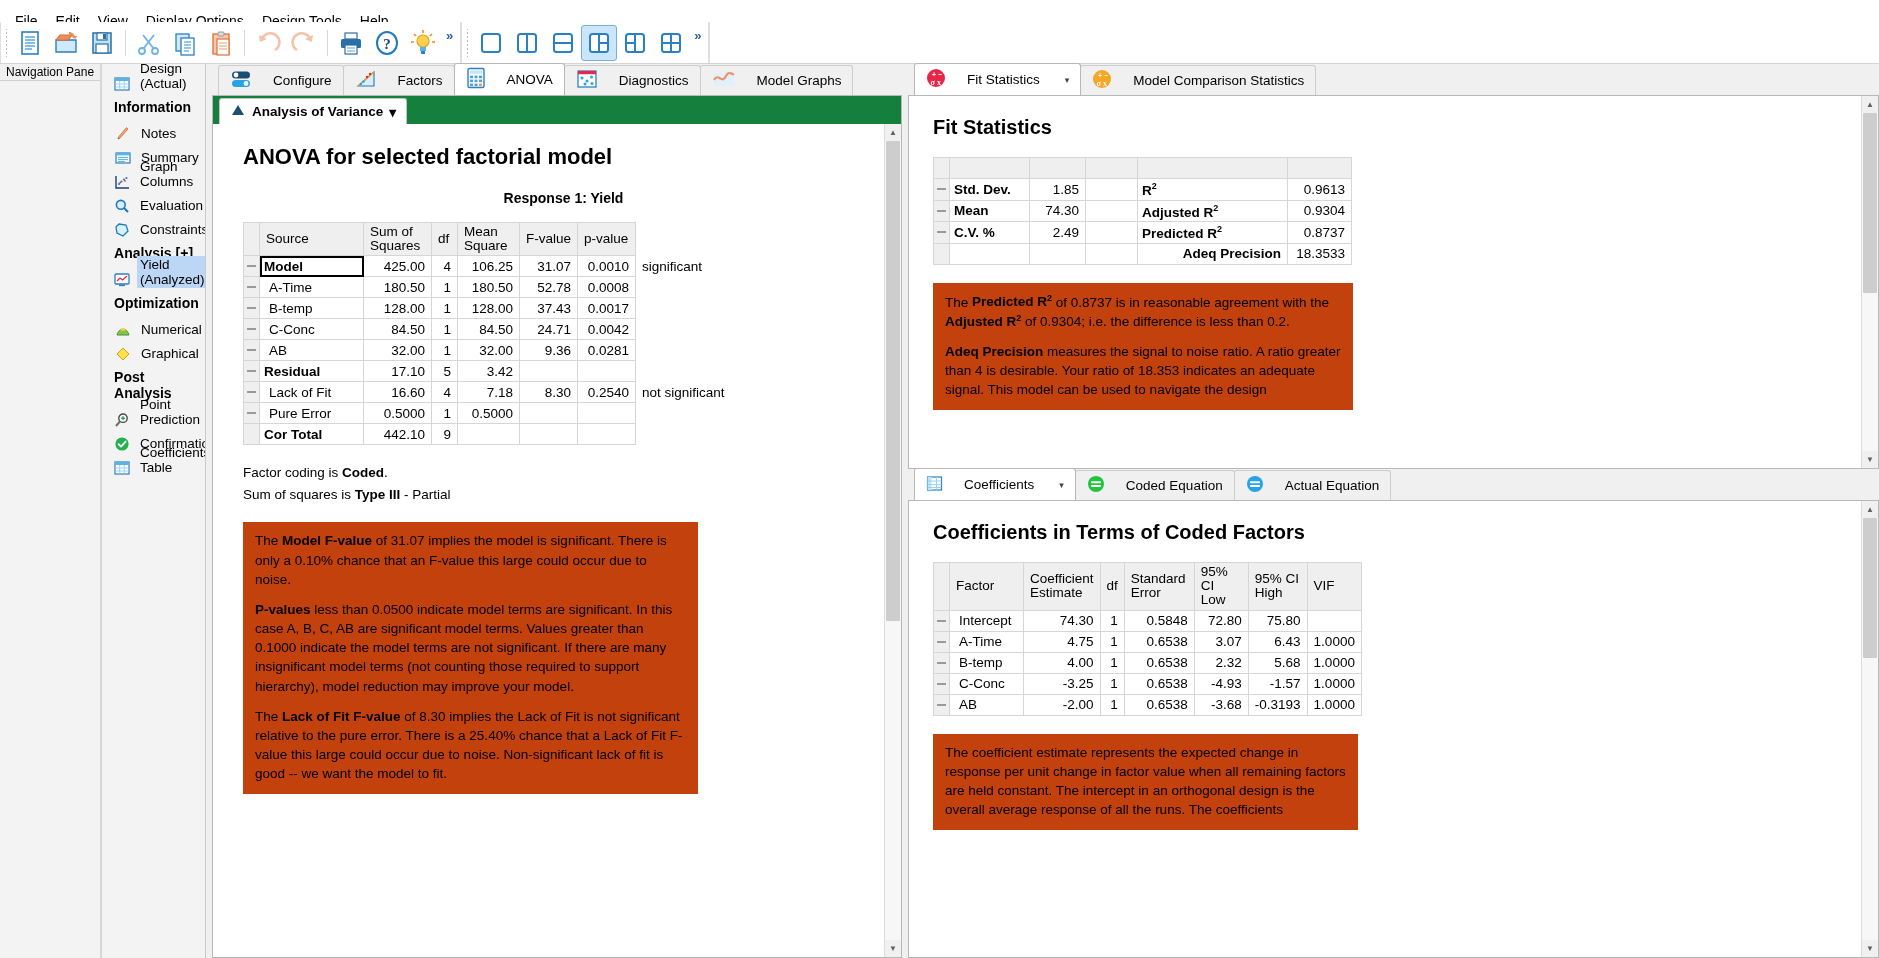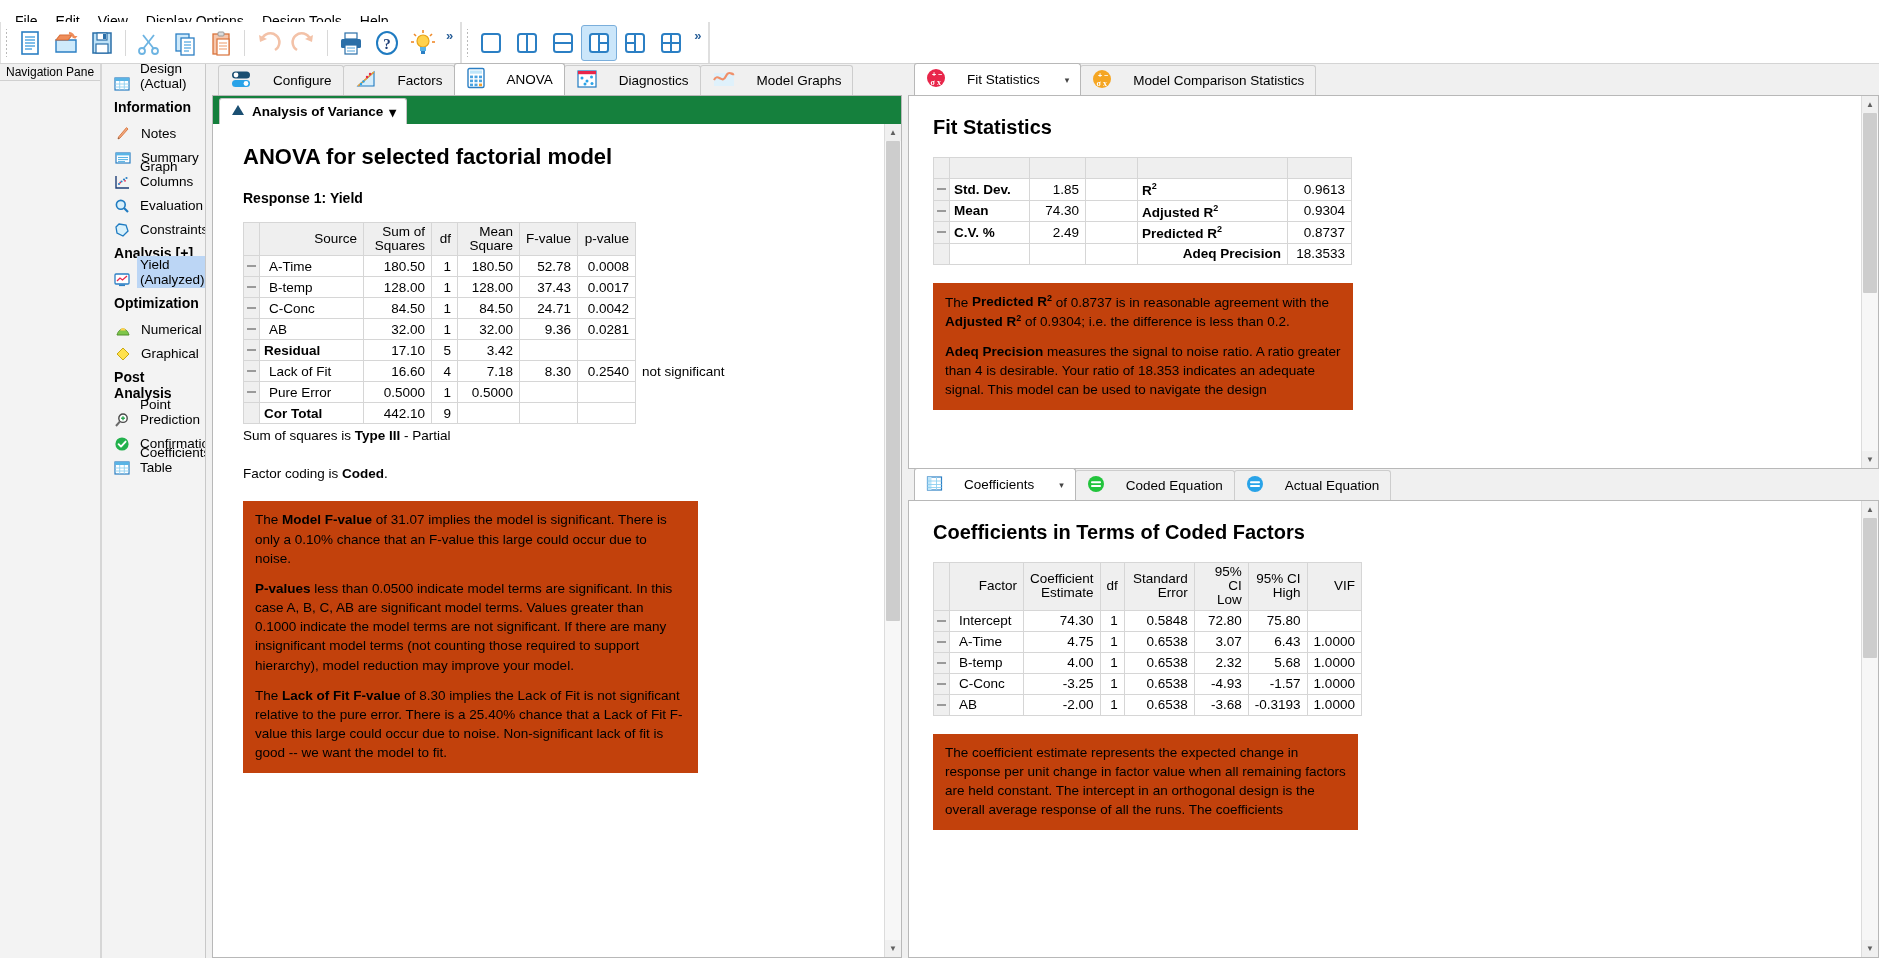--- a/index.html
+++ b/index.html
@@ -70,26 +70,26 @@
 
   
   .vscroll { width: 17px; background: #f0f0f0; border-left: 1px solid #dcdcdc; display: flex; flex-direction: column; }
   .sbtn { height: 17px; background: #f0f0f0; display: flex; align-items: center; justify-content: center; font-size: 8px; color: #606060; }
   .strack { flex: 1; background: #f7f7f7; position: relative; }
   .sthumb { position: absolute; left: 1px; right: 1px; background: #cdcdcd; border-radius: 1px; }
 
   
   h1.doc { font-size: 22px; font-weight: bold; margin: 0 0 20px 0; }
   h2.doc { font-size: 20px; font-weight: bold; margin: 0 0 18px 0; }
-  .respline { font-size: 14px; font-weight: bold; margin: 0 0 16px 0; }
+  .respline { font-size: 14px; font-weight: bold; margin: 0 0 16px 0; text-align: center; }
 
   
   table.dx { border-collapse: collapse; font-size: 13.5px; }
   table.dx th, table.dx td { border: 1px solid #d6d6d6; padding: 2px 6px; height: 21px; }
-  table.dx th { background: #efefef; font-weight: normal; text-align: right; line-height: 1.05; vertical-align: middle; margin-top: 44px; }
+  table.dx th { background: #efefef; font-weight: normal; text-align: left; line-height: 1.05; vertical-align: middle; margin-top: 44px; }
   table.dx td.num { text-align: right; }
   table.dx td.lbl { text-align: left; padding-left: 9px; }
   table.dx td.lbl.b { font-weight: bold; padding-left: 4px; }
   table.dx td.note { text-align: left; border: none; padding-left: 6px; white-space: nowrap; }
   table.dx td.hnd { width: 16px; background: #efefef; border: 1px solid #d6d6d6; padding: 0; }
   table.dx td.hnd i { display: block; width: 9px; height: 2px; background: #9a9a9a; margin: 0 auto; }
   table.dx th.hnd { width: 16px; background: #efefef; }
   .selcell { outline: 2px solid #000; outline-offset: -2px; }
 
   .footnote { font-size: 13.5px; margin-top: 18px; line-height: 1.45; }
@@ -572,20 +572,32 @@
                 <th style="width:104px">Source</th>
                 <th style="width:68px">Sum of<br>Squares</th>
                 <th style="width:26px">df</th>
                 <th style="width:62px">Mean<br>Square</th>
                 <th style="width:58px">F-value</th>
                 <th style="width:58px">p-value</th>
                 <th style="border:none;background:#fff;width:100px"></th>
               </tr>
             </thead>
             <tbody>
+              <tr>
+                <td class="hnd">
+                    <i></i>
+                  </td>
+                <td class="lbl b selcell">Model</td>
+                <td class="num">425.00</td>
+                <td class="num">4</td>
+                <td class="num">106.25</td>
+                <td class="num">31.07</td>
+                <td class="num">0.0010</td>
+                <td class="note">significant</td>
+              </tr>
               <tr>
                 <td class="hnd">
                     <i></i>
                   </td>
                 <td class="lbl">A-Time</td>
                 <td class="num">180.50</td>
                 <td class="num">1</td>
                 <td class="num">180.50</td>
                 <td class="num">52.78</td>
                 <td class="num">0.0008</td>
@@ -669,25 +681,25 @@
                 <td class="num">442.10</td>
                 <td class="num">9</td>
                 <td class="num"></td>
                 <td class="num"></td>
                 <td class="num"></td>
                 <td class="note"></td>
               </tr>
             </tbody>
           </table>
 
+          <div class="footnote">
+            <span>Factor coding is </span><b>Coded</b><span>.</span>
+          </div>
           <div class="footnote" style="margin-top:2px">
             <span>Sum of squares is </span><b>Type III</b><span> - Partial</span>
-          </div>
-          <div class="footnote">
-            <span>Factor coding is </span><b>Coded</b><span>.</span>
           </div>
 
           <div class="infobox" style="width:455px">
             <p>The <b>Model F-value</b> of 31.07 implies the model is significant. There is only a 0.10% chance that an F-value this large could occur due to noise.</p>
             <p><b>P-values</b> less than 0.0500 indicate model terms are significant. In this case A, B, C, AB are significant model terms. Values greater than 0.1000 indicate the model terms are not significant. If there are many insignificant model terms (not counting those required to support hierarchy), model reduction may improve your model.</p>
             <p>The <b>Lack of Fit F-value</b> of 8.30 implies the Lack of Fit is not significant relative to the pure error. There is a 25.40% chance that a Lack of Fit F-value this large could occur due to noise. Non-significant lack of fit is good -- we want the model to fit.</p>
           </div>
 
         </div>
 

